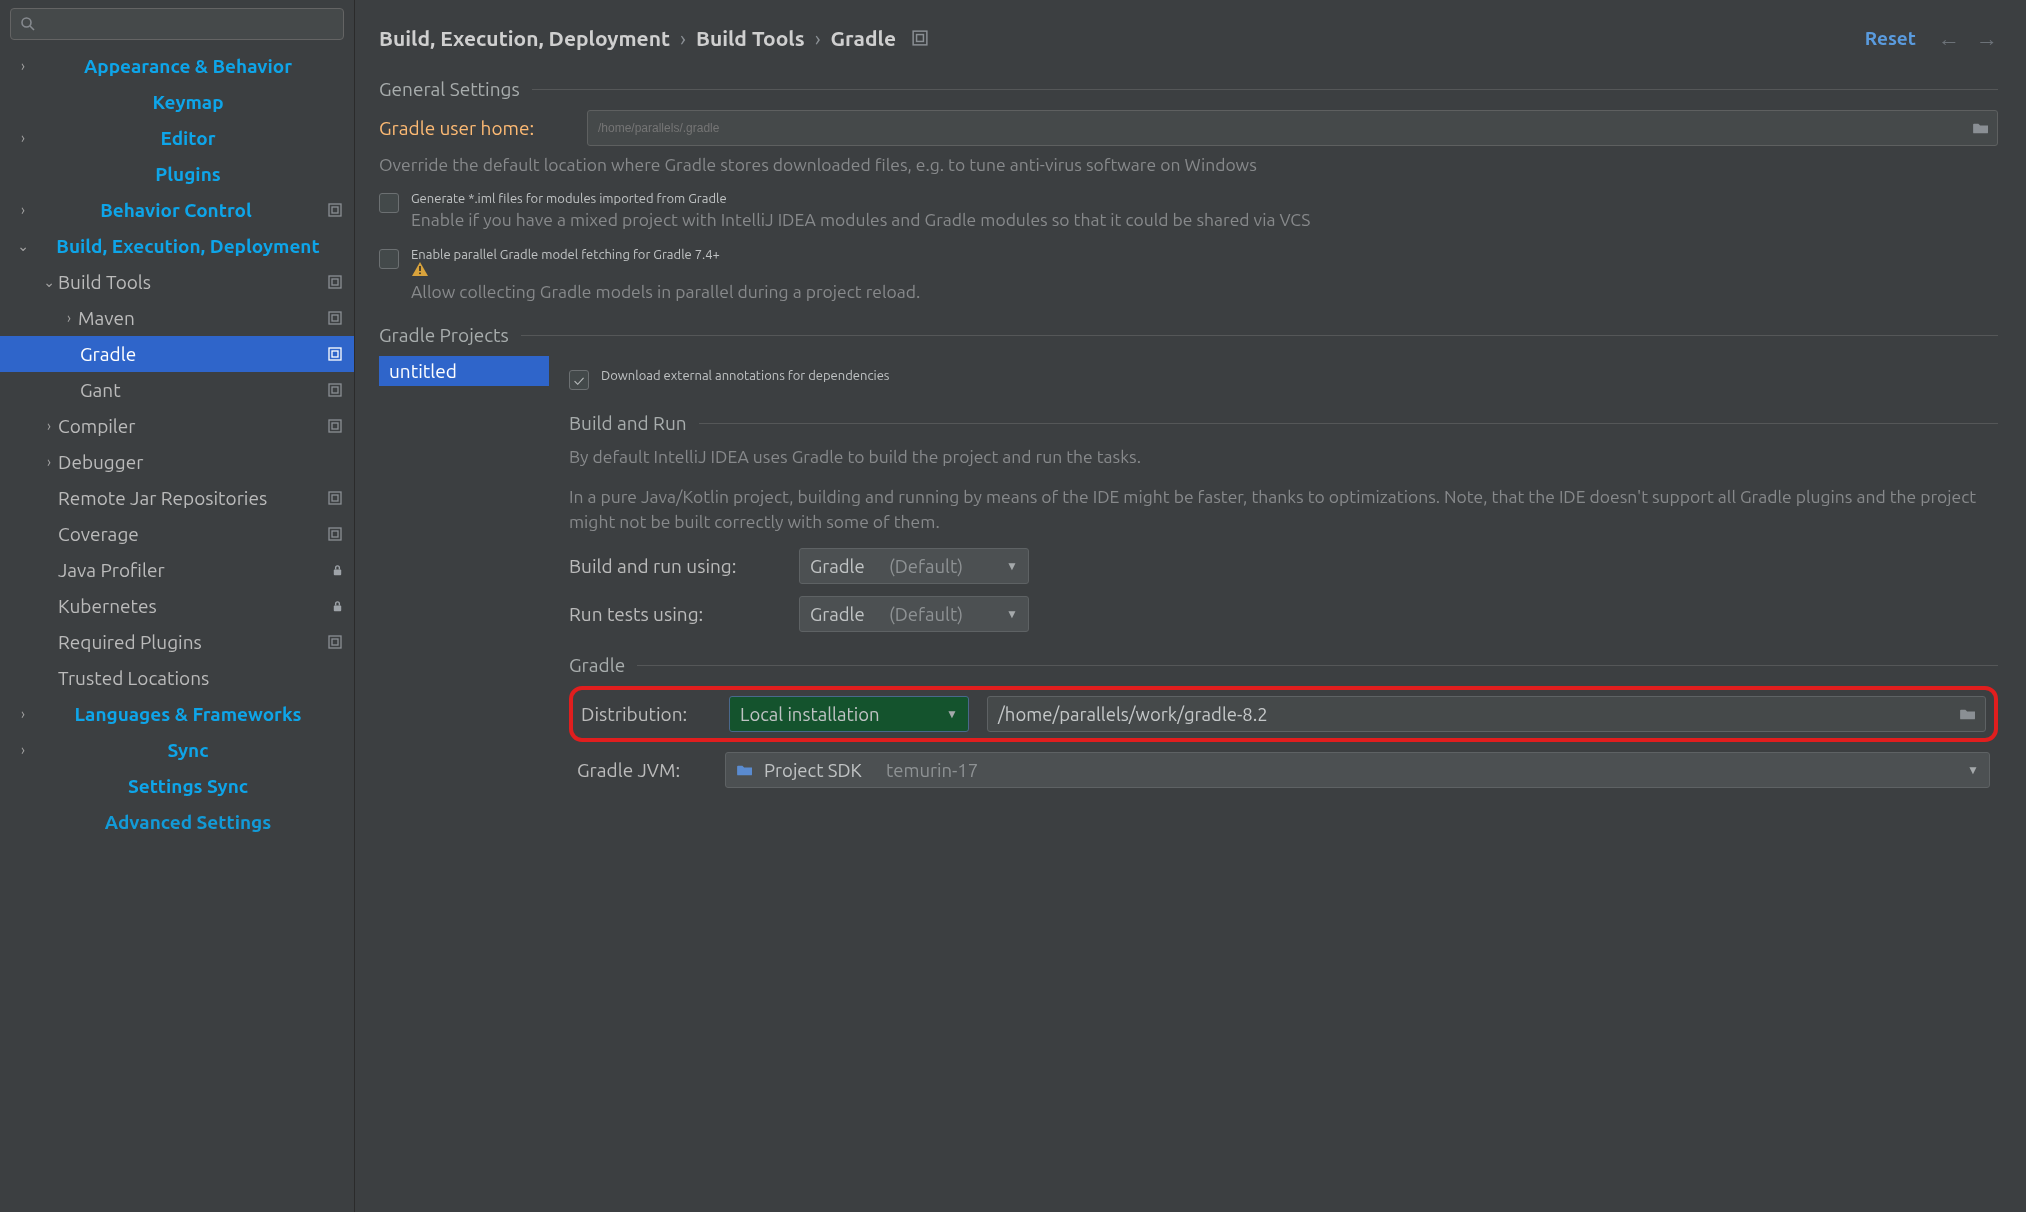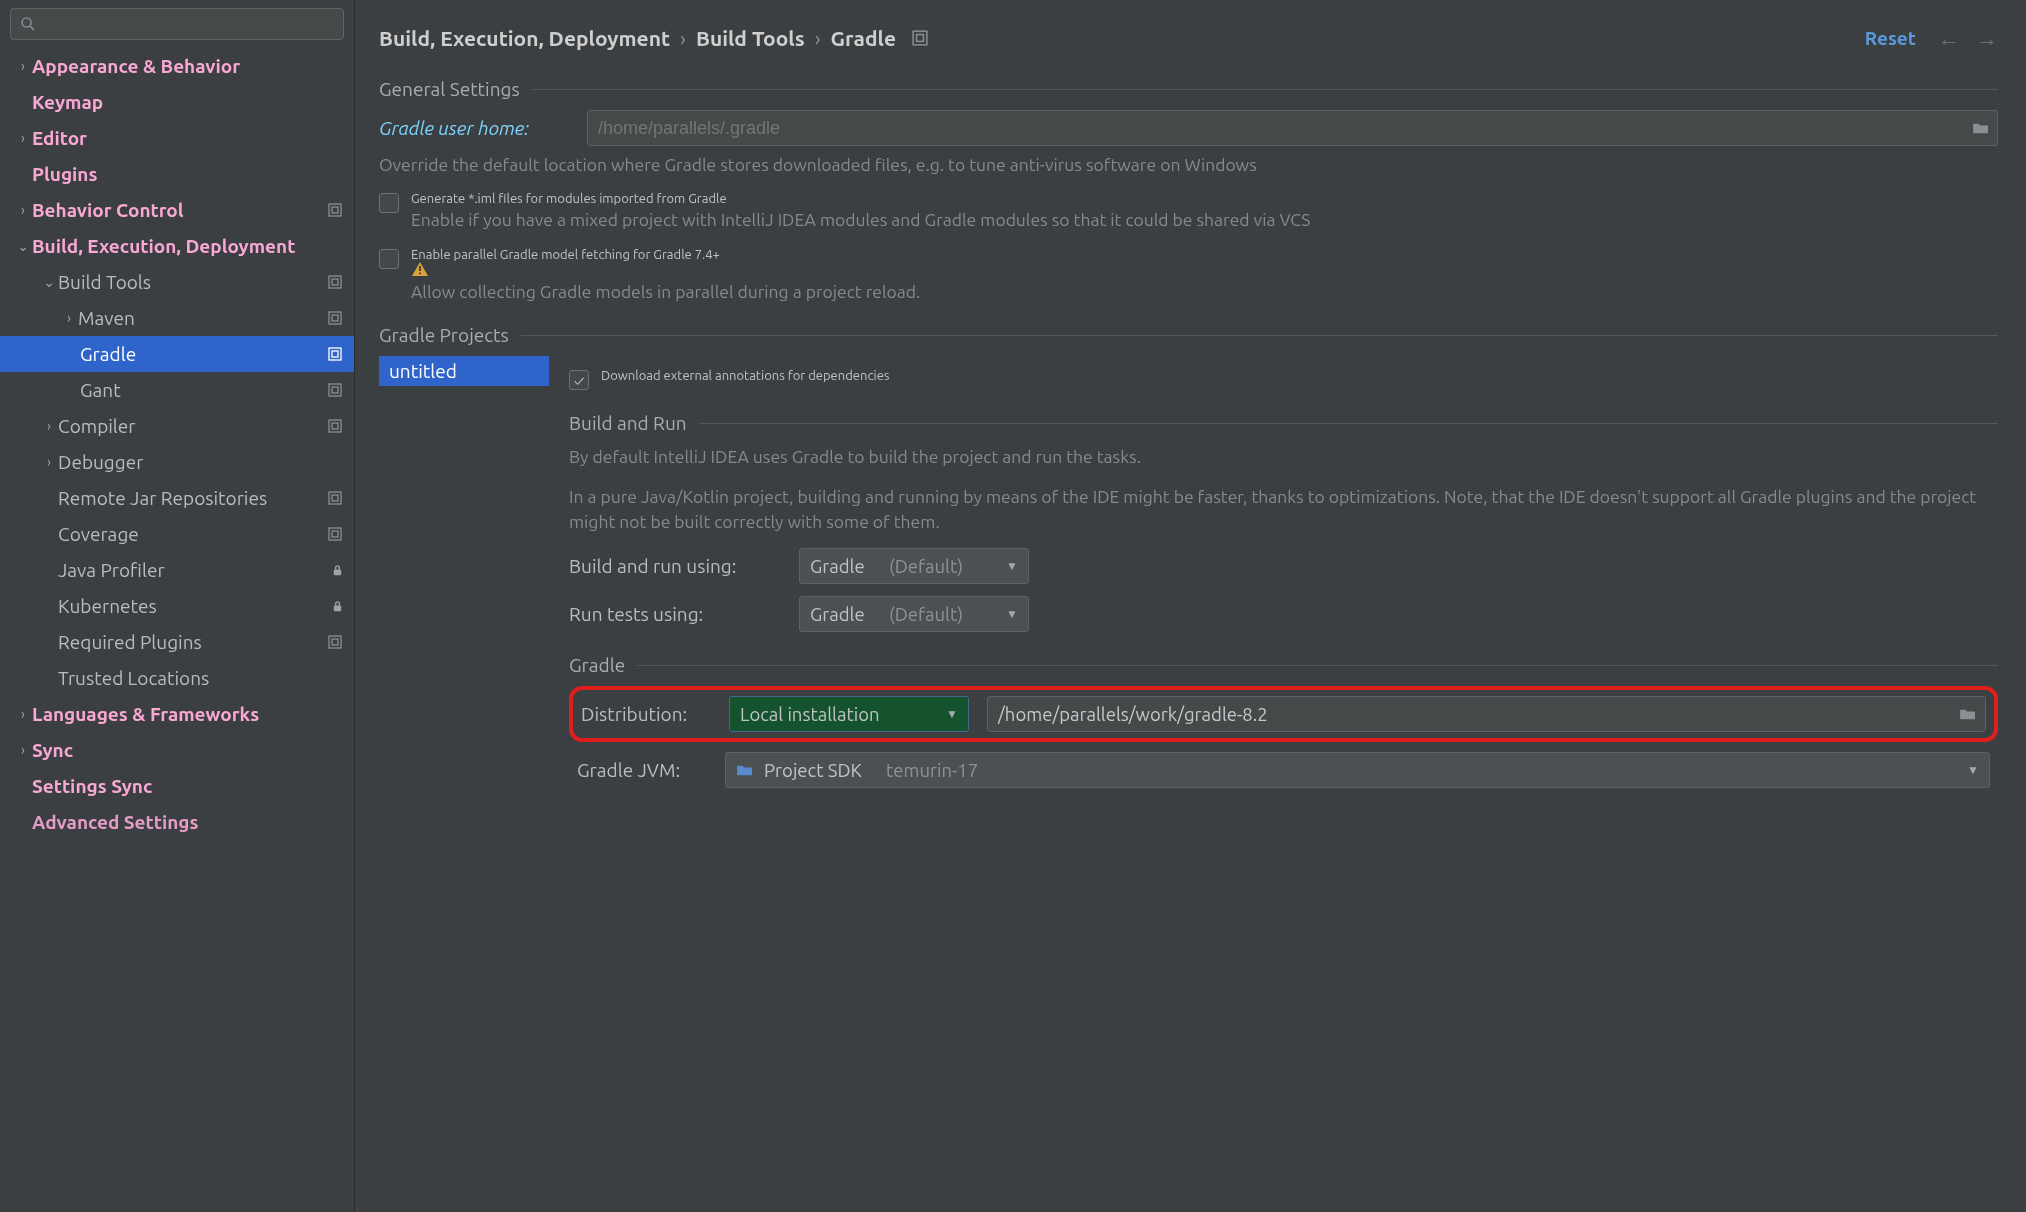--- a/index.html
+++ b/index.html
@@ -46,21 +46,21 @@
   }
   .nav-item .chev {
     width: 18px; display: inline-flex; justify-content: center; color: #a0a0a0;
     font-size: 14px;
   }
   .nav-item .lbl { flex: 1; overflow: hidden; text-overflow: ellipsis; }
   .nav-item .proj-icon {
     width: 18px; height: 18px; display: inline-flex; align-items: center; justify-content: center;
     color: #8a8f94; margin-left: 6px;
   }
-  .nav-item.bold .lbl { font-weight: 600; color: #f9a8d4; }
+  .nav-item.bold .lbl { font-weight: 600; color: #0ea5e9; text-align: center; }
   .nav-item.top { padding-left: 14px; }
   .nav-item.d1 { padding-left: 40px; }
   .nav-item.d2 { padding-left: 60px; }
   .nav-item.d3 { padding-left: 80px; }
   .nav-item.selected {
     background: #2f65ca;
     color: #ffffff;
   }
   .nav-item.selected .lbl, .nav-item.selected .chev, .nav-item.selected .proj-icon svg { color: #fff; stroke:#fff; }
   .lock-icon { margin-left: 8px; color: #9ea3a8; }
@@ -75,25 +75,25 @@
   .spacer { flex: 1; }
   .reset-link { color: #5a9bde; font-weight: 600; margin-right: 12px; }
   .header-arrows { display: flex; gap: 16px; color: #6c7278; font-size: 22px;}
   .content { padding-top: 20px; }
   .section-head {
     display: flex; align-items: center; gap: 12px; color: #a8adad; font-size: 19px;
     margin-bottom: 10px;
   }
   .section-head .line { flex: 1; height: 1px; background: #555758; }
   .form-row { display: flex; align-items: center; gap: 18px; margin: 6px 0; }
-  .form-label { color: #7dd3fc; min-width: 190px; font-style: italic; }
+  .form-label { color: #fdba74; min-width: 190px; }
   .text-input {
     flex: 1; height: 36px; background: #45494a;
     border: 1px solid #5e6060; border-radius: 3px;
-    color: #808488; padding: 0 36px 0 10px; font-size: 18px;
+    color: #808488; padding: 0 36px 0 10px; font-size: 12px;
     position: relative;
   }
   .input-wrap { position: relative; flex: 1; display:flex;}
   .browse-icon {
     position: absolute; right: 8px; top: 50%; transform: translateY(-50%);
     color: #8a8f94;
   }
   .hint { color: #87898b; font-size: 17.5px; margin: 2px 0 14px 0; line-height: 1.45;}
   .chk-row { display: flex; align-items: flex-start; gap: 12px; margin-top: 6px;}
   .chk { width: 20px; height: 20px; background: #43494a; border: 1px solid #6c7072; border-radius: 3px; flex-shrink: 0; margin-top: 2px; display:inline-flex; align-items:center; justify-content:center;}

